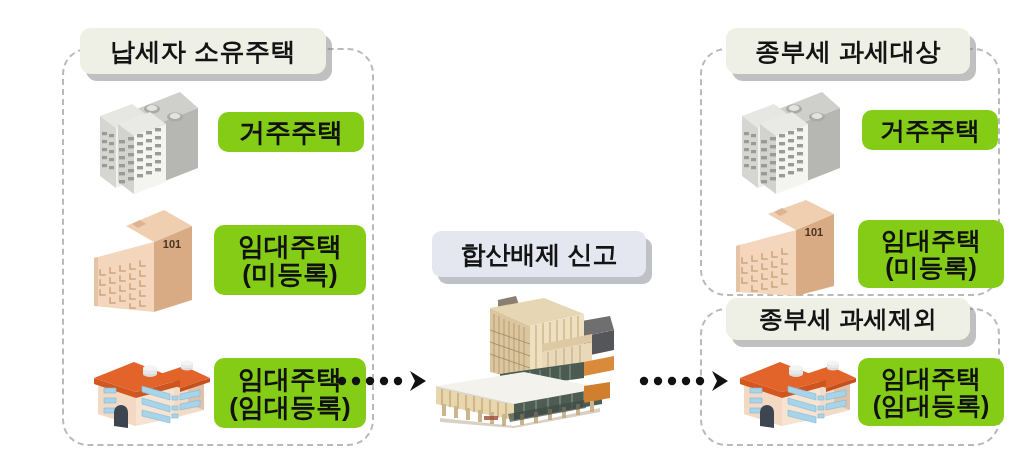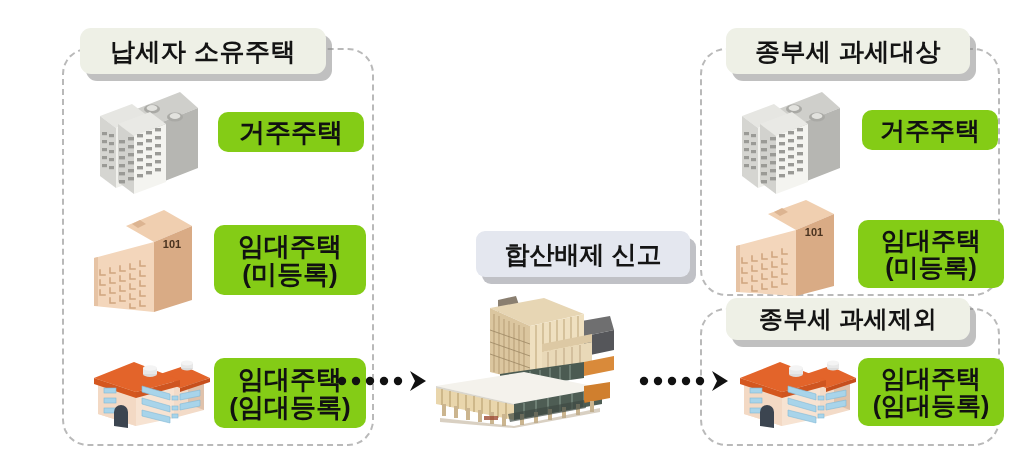--- a/index.html
+++ b/index.html
@@ -60,21 +60,20 @@
     color: #141414;
     font-weight: bold;
     font-size: 25px;
     border-radius: 9px;
     display: flex;
     align-items: center;
     justify-content: center;
     white-space: nowrap;
     box-shadow: 6px 7px 0 rgba(150,152,160,0.6);
     z-index: 6;
-    margin-left: 44px;
   }
 
   
   .itemlabel {
     position: absolute;
     background: #84cc16;
     color: #111111;
     font-weight: bold;
     border-radius: 10px;
     display: flex;

